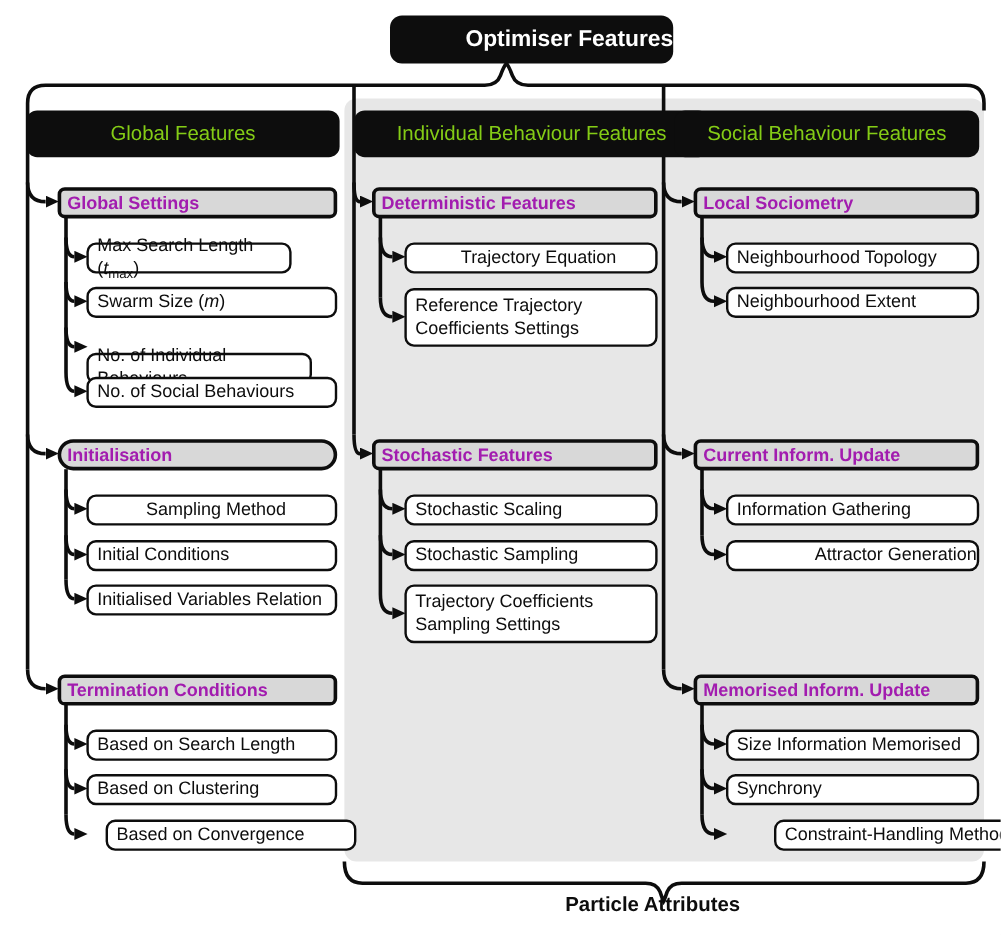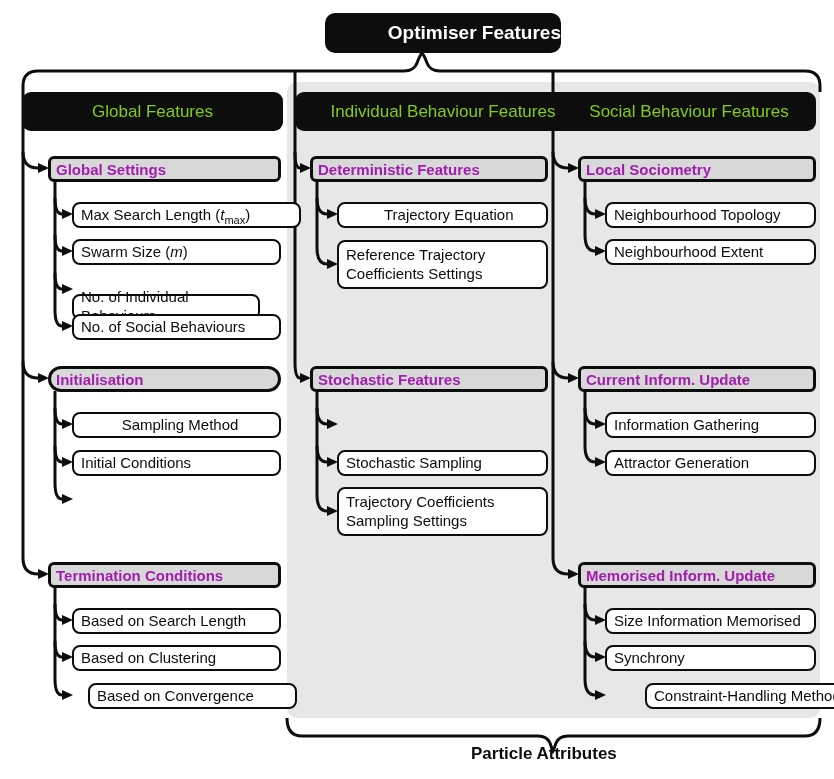--- a/index.html
+++ b/index.html
@@ -104,21 +104,21 @@
   <div class="colhead" style="left:295px;width:296px;">
       <span>Individual Behaviour Features</span>
     </div>
   <div class="colhead" style="left:562px;width:254px;">
       <span>Social Behaviour Features</span>
     </div>
 
   <div class="sec" style="left:48px;top:156px;width:233px;">
       <span>Global Settings</span>
     </div>
-  <div class="item" style="left:72px;top:202px;width:229px;">
+  <div class="item" style="left:72px;top:202px;width:171px;">
     <span><span>Max Search Length (</span><span class="var">t</span><sub>max</sub><span>)</span></span>
   </div>
   <div class="item" style="left:72px;top:239px;width:209px;">
     <span><span>Swarm Size (</span><span class="var">m</span><sub></sub><span>)</span></span>
   </div>
   <div class="item" style="left:72px;top:294px;width:188px;">
       <span>No. of Individual Behaviours</span>
     </div>
   <div class="item" style="left:72px;top:314px;width:209px;">
       <span>No. of Social Behaviours</span>
@@ -126,20 +126,23 @@
 
   <div class="sec" style="left:48px;top:366px;width:233px;border-radius:13px;">
       <span>Initialisation</span>
     </div>
   <div class="item" style="left:72px;top:412px;width:209px;justify-content:center;">
       <span>Sampling Method</span>
     </div>
   <div class="item" style="left:72px;top:450px;width:209px;">
       <span>Initial Conditions</span>
     </div>
+  <div class="item" style="left:72px;top:487px;width:209px;">
+      <span>Initialised Variables Relation</span>
+    </div>
 
   <div class="sec" style="left:48px;top:562px;width:233px;">
       <span>Termination Conditions</span>
     </div>
   <div class="item" style="left:72px;top:608px;width:209px;">
       <span>Based on Search Length</span>
     </div>
   <div class="item" style="left:72px;top:645px;width:209px;">
       <span>Based on Clustering</span>
     </div>
@@ -154,20 +157,23 @@
       <span>Trajectory Equation</span>
     </div>
   <div class="item tall" style="left:337px;top:240px;width:211px;">
       <span>Reference Trajectory
 Coefficients Settings</span>
     </div>
 
   <div class="sec" style="left:310px;top:366px;width:238px;">
       <span>Stochastic Features</span>
     </div>
+  <div class="item" style="left:337px;top:412px;width:211px;">
+      <span>Stochastic Scaling</span>
+    </div>
   <div class="item" style="left:337px;top:450px;width:211px;">
       <span>Stochastic Sampling</span>
     </div>
   <div class="item tall" style="left:337px;top:487px;width:211px;">
       <span>Trajectory Coefficients
 Sampling Settings</span>
     </div>
 
   <div class="sec" style="left:578px;top:156px;width:238px;">
       <span>Local Sociometry</span>
@@ -178,21 +184,21 @@
   <div class="item" style="left:605px;top:239px;width:211px;">
       <span>Neighbourhood Extent</span>
     </div>
 
   <div class="sec" style="left:578px;top:366px;width:238px;">
       <span>Current Inform. Update</span>
     </div>
   <div class="item" style="left:605px;top:412px;width:211px;">
       <span>Information Gathering</span>
     </div>
-  <div class="item" style="left:605px;top:450px;width:211px;">
+  <div class="item" style="left:605px;top:450px;width:211px;justify-content:flex-end;">
       <span>Attractor Generation</span>
     </div>
 
   <div class="sec" style="left:578px;top:562px;width:238px;">
       <span>Memorised Inform. Update</span>
     </div>
   <div class="item" style="left:605px;top:608px;width:211px;">
       <span>Size Information Memorised</span>
     </div>
   <div class="item" style="left:605px;top:645px;width:211px;">

